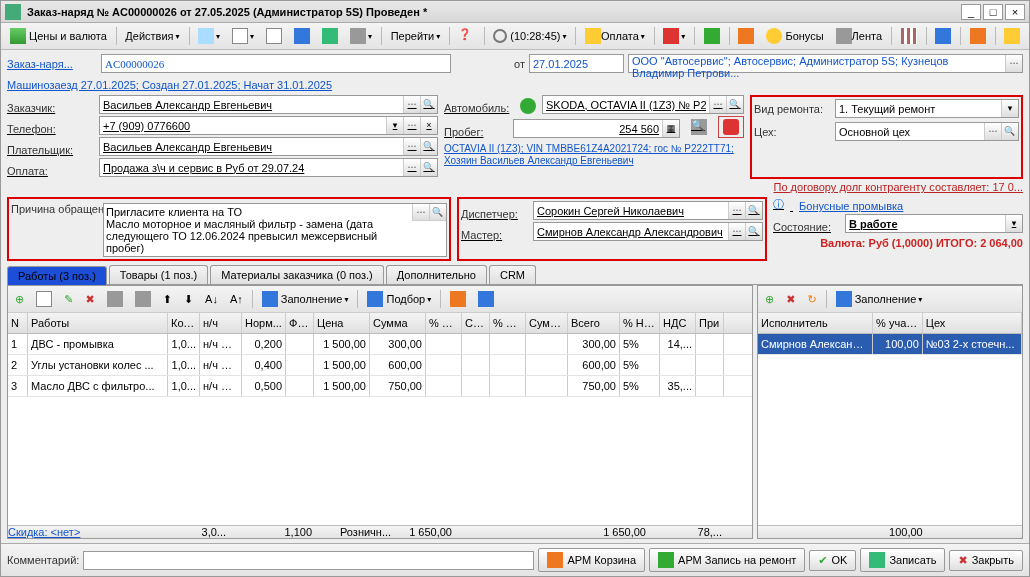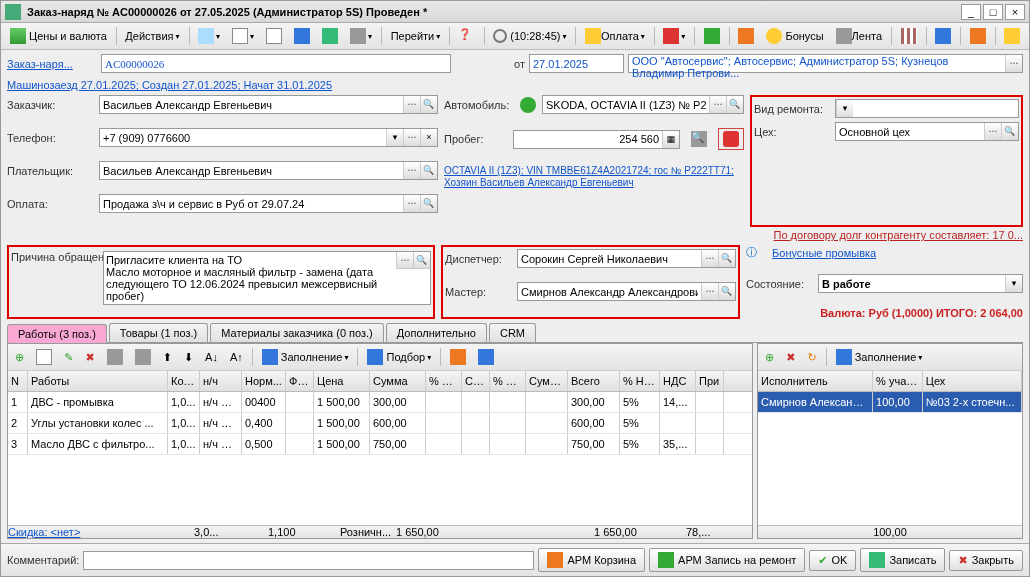--- a/index.html
+++ b/index.html
@@ -19,21 +19,21 @@
 .i-page { background: #fff; border: 1px solid #888; }
 .i-save { background: #3b7; }
 .i-clock { border: 2px solid #777; border-radius: 50%; width: 14px; height: 14px; }
 .i-yellow { background: #fc3; }
 .i-red { background: #d33; }
 .i-green { background: #3a3; }
 .i-blue { background: #37d; }
 .i-orange { background: #e72; }
 .i-gray { background: #999; }
 .form-area { flex: 1; padding: 4px 6px; display: flex; flex-direction: column; gap: 0; overflow: hidden; }
-.row { display: flex; align-items: center; gap: 6px; margin-bottom: 14px; }
+.row { display: flex; align-items: flex-end; gap: 6px; margin-bottom: 2px; text-decoration: underline; }
 .lbl { color: #333; white-space: nowrap; }
 .fld { display: flex; align-items: center; border: 1px solid #999; background: #fff; height: 19px; }
 .fld input, .fld .val { border: none; outline: none; flex: 1; padding: 0 3px; height: 17px; font-size: 11px; background: transparent; }
 .fld .btn { width: 17px; height: 17px; border-left: 1px solid #ccc; background: linear-gradient(#fff,#ddd); text-align: center; line-height: 17px; font-size: 9px; cursor: pointer; }
 .link { color: #15c; text-decoration: underline; cursor: pointer; }
 .link-red { color: #b22; text-decoration: underline; cursor: pointer; }
 .red-box { border: 2px solid #d00; padding: 2px; }
 .section-top { display: grid; grid-template-columns: 90px 350px 70px 95px 1fr; gap: 4px; align-items: center; margin-bottom: 4px; }
 .info-line { margin: 2px 0 4px; }
 .grid-right { display: grid; grid-template-columns: 75px 1fr; gap: 4px 6px; align-items: center; }
@@ -43,32 +43,32 @@
 .reason-fld textarea { width: calc(100% - 38px); height: 100%; border: none; outline: none; resize: none; font-size: 11px; font-family: Arial; }
 .reason-fld .btns { position: absolute; top: 0; right: 0; display: flex; }
 .reason-fld .btn { width: 17px; height: 17px; border: 1px solid #ccc; border-top: none; border-right: none; background: linear-gradient(#fff,#ddd); text-align: center; line-height: 17px; font-size: 9px; cursor: pointer; }
 .mid-section { display: flex; gap: 6px; margin-top: 2px; }
 .mid-left { width: 444px; }
 .mid-mid { width: 310px; }
 .mid-right { flex: 1; }
 .bold { font-weight: bold; }
 .tabs-row { display: flex; border-bottom: 1px solid #999; margin-top: 4px; }
 .tab { padding: 3px 10px; border: 1px solid #999; border-bottom: none; background: linear-gradient(#f4f4f4,#e0e0e0); margin-right: 2px; cursor: pointer; border-radius: 3px 3px 0 0; }
-.tab.active { background: #f9a8d4; position: relative; top: 1px; }
+.tab.active { background: #1d4ed8; position: relative; top: 1px; }
 .sub-toolbar { display: flex; align-items: center; gap: 2px; padding: 2px; background: linear-gradient(#f4f4f4,#e4e4e4); border-bottom: 1px solid #ccc; }
 .tables-wrap { flex: 1; display: flex; gap: 4px; min-height: 0; }
 .tbl-left { flex: 1; display: flex; flex-direction: column; border: 1px solid #999; background: #fff; min-width: 0; }
 .tbl-right { width: 266px; display: flex; flex-direction: column; border: 1px solid #999; background: #fff; }
 .grid-head { display: flex; background: linear-gradient(#f4f4f4,#e0e0e0); border-bottom: 1px solid #bbb; }
 .grid-head .gc, .grid-row .gc { border-right: 1px solid #ccc; padding: 2px 3px; overflow: hidden; white-space: nowrap; text-overflow: ellipsis; height: 20px; line-height: 16px; }
 .grid-body { flex: 1; overflow: auto; }
 .grid-row { display: flex; border-bottom: 1px solid #e4e4e4; }
 .grid-row.sel { background: #2a5db0; color: #fff; }
 .grid-foot { display: flex; background: linear-gradient(#f4f4f4,#e4e4e4); border-top: 1px solid #bbb; }
-.num { }
+.num { text-align: right; }
 .footer-bar { display: flex; align-items: center; padding: 4px 6px; border-top: 1px solid #aaa; background: linear-gradient(#f4f4f4,#e4e4e4); gap: 4px; }
 .big-btn { display: inline-flex; align-items: center; padding: 3px 8px; border: 1px solid #999; background: linear-gradient(#fff,#e0e0e0); cursor: pointer; border-radius: 2px; gap: 4px; }
 </style>
 </head>
 <body>
 
 <div class="window">
   <div class="titlebar">
     <span class="sys-icon"></span>
     <span class="title">Заказ-наряд № AC00000026 от 27.05.2025 (Администратор 5S) Проведен *</span>
@@ -227,20 +227,21 @@
               <span class="icon16 i-red" style="border-radius:3px;"></span>
             </span>
         </div>
         <div style="margin-top:4px;"><span class="link" style="font-size:10px;">OCTAVIA II (1Z3); VIN TMBBE61Z4A2021724; гос № Р222ТТ71; Хозяин Васильев Александр Евгеньевич</span></div>
       </div>
 
       <div class="red-box" style="flex:1;">
         <div class="grid-right">
           <span class="lbl">Вид ремонта:</span>
           <div class="fld">
+              <input value="1. Текущий ремонт" style="">
               <span class="btn">▾</span>
             </div>
           <span class="lbl">Цех:</span>
           <div class="fld">
               <input value="Основной цех" style="">
               <span class="btn">⋯</span>
               <span class="btn">🔍</span>
             </div>
         </div>
       </div>
@@ -277,21 +278,21 @@
               <input value="Смирнов Александр Александрович" style="">
               <span class="btn">⋯</span>
               <span class="btn">🔍</span>
             </div>
         </div>
       </div>
       <div class="mid-right">
         <div class="row"><span style="color:#06c;">ⓘ</span>&nbsp;<span class="link">Бонусные промывка</span></div>
         <div class="row">
             <span class="lbl" style="width:66px;">Состояние:</span>
-          <div class="fld" style="flex:1;gap:27px;">
+          <div class="fld" style="flex:1;">
               <input class="bold" value="В работе" style="">
               <span class="btn">▾</span>
             </div>
         </div>
         <div style="text-align:right; margin-top:4px;"><span class="bold" style="color:#c22;">Валюта: Руб (1,0000) ИТОГО: 2 064,00</span></div>
       </div>
     </div>
 
     <div class="tabs-row">
       <div class="tab active">Работы (3 поз.)</div>
@@ -355,21 +356,21 @@
             <div class="gc" style="width: 40px;">% НДС</div>
             <div class="gc" style="width: 36px;">НДС</div>
             <div class="gc" style="width: 28px;">При</div>
           </div>
         <div class="grid-body" id="works-body">
             <div class="grid-row">
               <div class="gc" style="width: 20px;">1</div>
               <div class="gc" style="width: 140px;">ДВС - промывка</div>
               <div class="gc num" style="width: 32px;">1,0...</div>
               <div class="gc" style="width: 42px;">н/ч 150...</div>
-              <div class="gc num" style="width: 44px;">00400</div>
+              <div class="gc num" style="width: 44px;">0,200</div>
               <div class="gc" style="width: 28px;"></div>
               <div class="gc num" style="width: 56px;">1 500,00</div>
               <div class="gc num" style="width: 56px;">300,00</div>
               <div class="gc" style="width: 36px;"></div>
               <div class="gc" style="width: 28px;"></div>
               <div class="gc" style="width: 36px;"></div>
               <div class="gc" style="width: 42px;"></div>
               <div class="gc num" style="width: 52px;">300,00</div>
               <div class="gc" style="width: 40px;">5%</div>
               <div class="gc num" style="width: 36px;">14,...</div>

